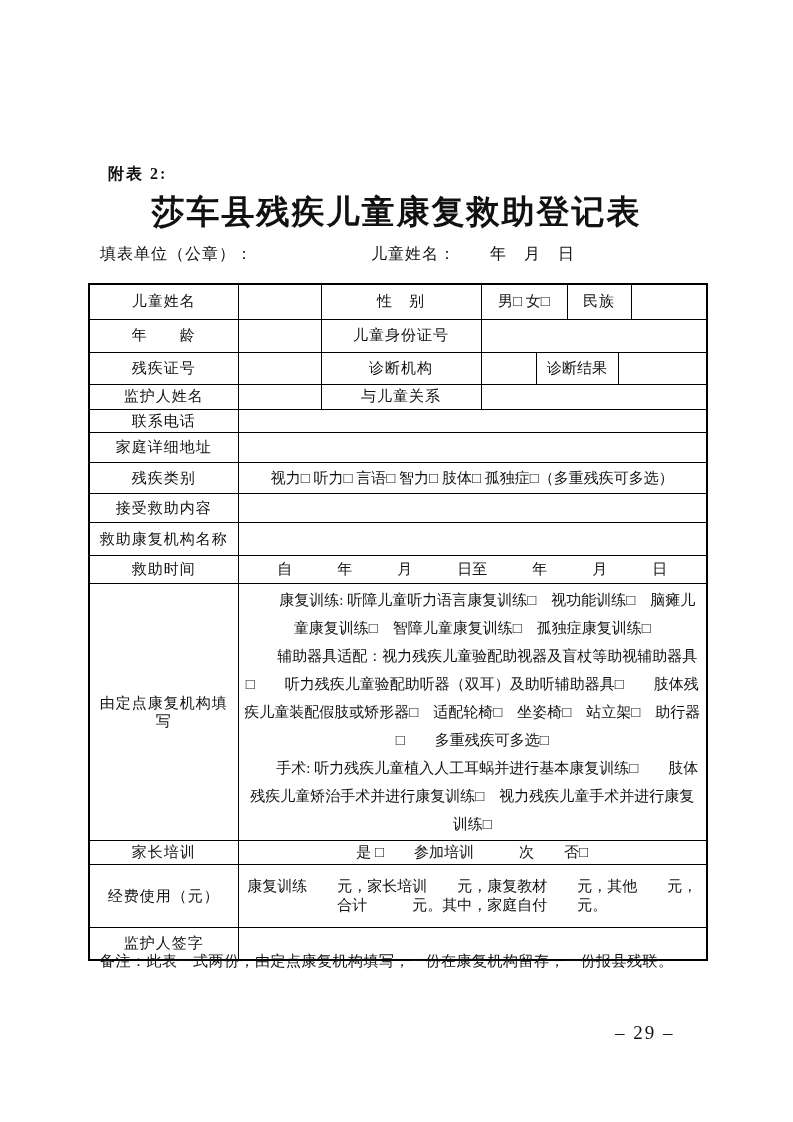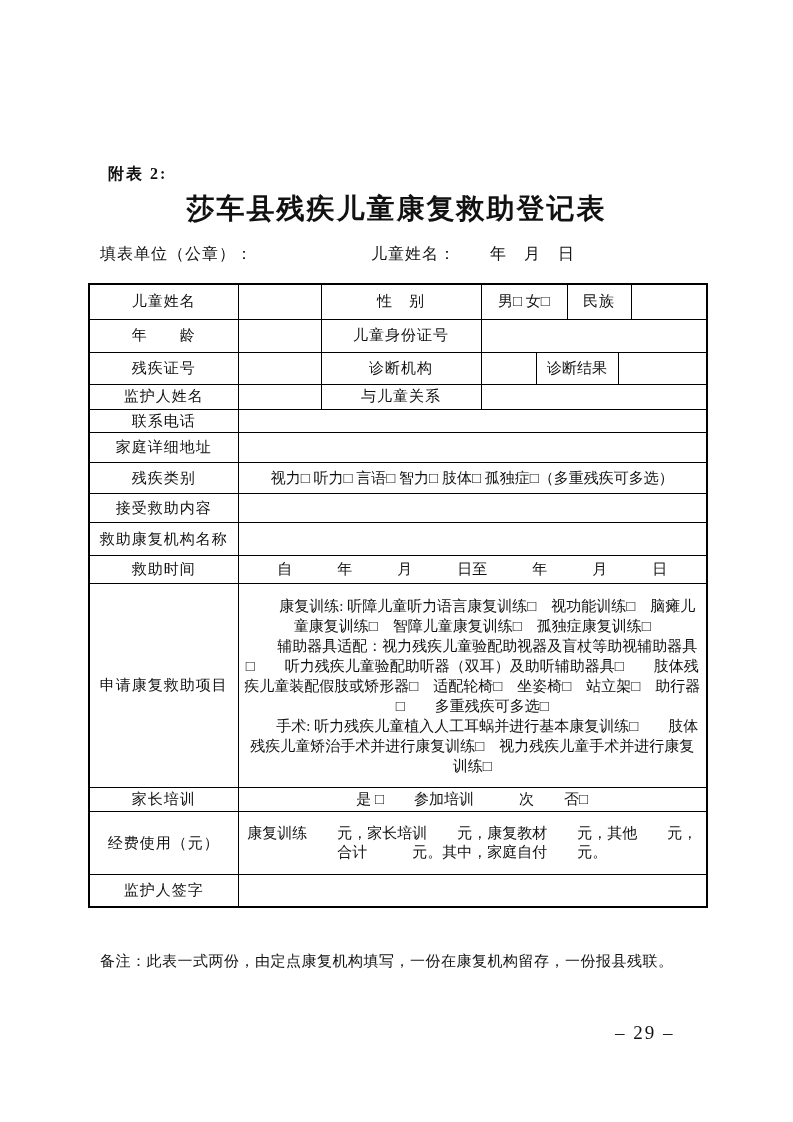--- a/index.html
+++ b/index.html
@@ -10,42 +10,42 @@
     font-family:"Liberation Serif","DejaVu Serif",serif;
     color:#111;
     overflow:hidden;
   }
   .annex{
     position:absolute;left:100px;top:164px;
     font-size:16px;font-weight:bold;letter-spacing:2px;margin-left:8px;
   }
   .title{
     position:absolute;left:0;top:190px;width:793px;
-    text-align:center;font-size:28px;font-weight:bold;letter-spacing:2px;
+    text-align:center;font-size:33px;font-weight:bold;letter-spacing:2px;
   }
   .form-head{position:absolute;left:0;top:244px;width:793px;font-size:16px;}
   .org-label{position:absolute;left:100px;top:0;letter-spacing:1px;}
   .date-label{position:absolute;left:371px;top:0;letter-spacing:1px;}
   table.reg{
     position:absolute;left:88px;top:283px;
     width:618px;border-collapse:collapse;table-layout:fixed;
     border:2px solid #000;
   }
   table.reg td{
     border:1px solid #000;
     font-size:15px;line-height:1.25;
     padding:2px 5px;
     overflow:hidden;
     vertical-align:middle;
   }
   td.lbl{text-align:center;padding:0 2px;letter-spacing:1px;}
   td.val{text-align:center;}
   td.blank{padding:0;}
   td.items-cell{padding:1px 8px 0 8px;}
-  .items-cell p{margin:0;text-indent:2em;line-height:20px;}
+  .items-cell p{margin:0;text-indent:2em;line-height:28px;}
   td.expense-cell{line-height:27px;}
   .note{
     position:absolute;left:100px;top:952px;width:620px;
     font-size:15px;letter-spacing:0.5px;
   }
   .pageno{
     position:absolute;left:615px;top:1022px;
     font-size:19px;letter-spacing:2px;
   }
 </style>
@@ -120,21 +120,21 @@
       </tr>
       <tr style="height:33px">
         <td class="lbl">救助康复机构名称</td>
         <td class="blank" colspan="7"></td>
       </tr>
       <tr style="height:28px">
         <td class="lbl">救助时间</td>
         <td class="val" colspan="7">自　　　年　　　月　　　日至　　　年　　　月　　　日</td>
       </tr>
       <tr style="height:204px">
-        <td class="lbl">申请康复救助项目</td>
+        <td class="lbl">由定点康复机构填写</td>
         <td class="val items-cell" colspan="7">
           <p>康复训练: 听障儿童听力语言康复训练□　视功能训练□　脑瘫儿童康复训练□　智障儿童康复训练□　孤独症康复训练□</p>
           <p>辅助器具适配：视力残疾儿童验配助视器及盲杖等助视辅助器具□　　听力残疾儿童验配助听器（双耳）及助听辅助器具□　　肢体残疾儿童装配假肢或矫形器□　适配轮椅□　坐姿椅□　站立架□　助行器□　　多重残疾可多选□</p>
           <p>手术: 听力残疾儿童植入人工耳蜗并进行基本康复训练□　　肢体残疾儿童矫治手术并进行康复训练□　视力残疾儿童手术并进行康复训练□</p>
         </td>
       </tr>
       <tr style="height:21px">
         <td class="lbl">家长培训</td>
         <td class="val" colspan="7">是 □　　参加培训　　　次　　否□</td>
       </tr>

